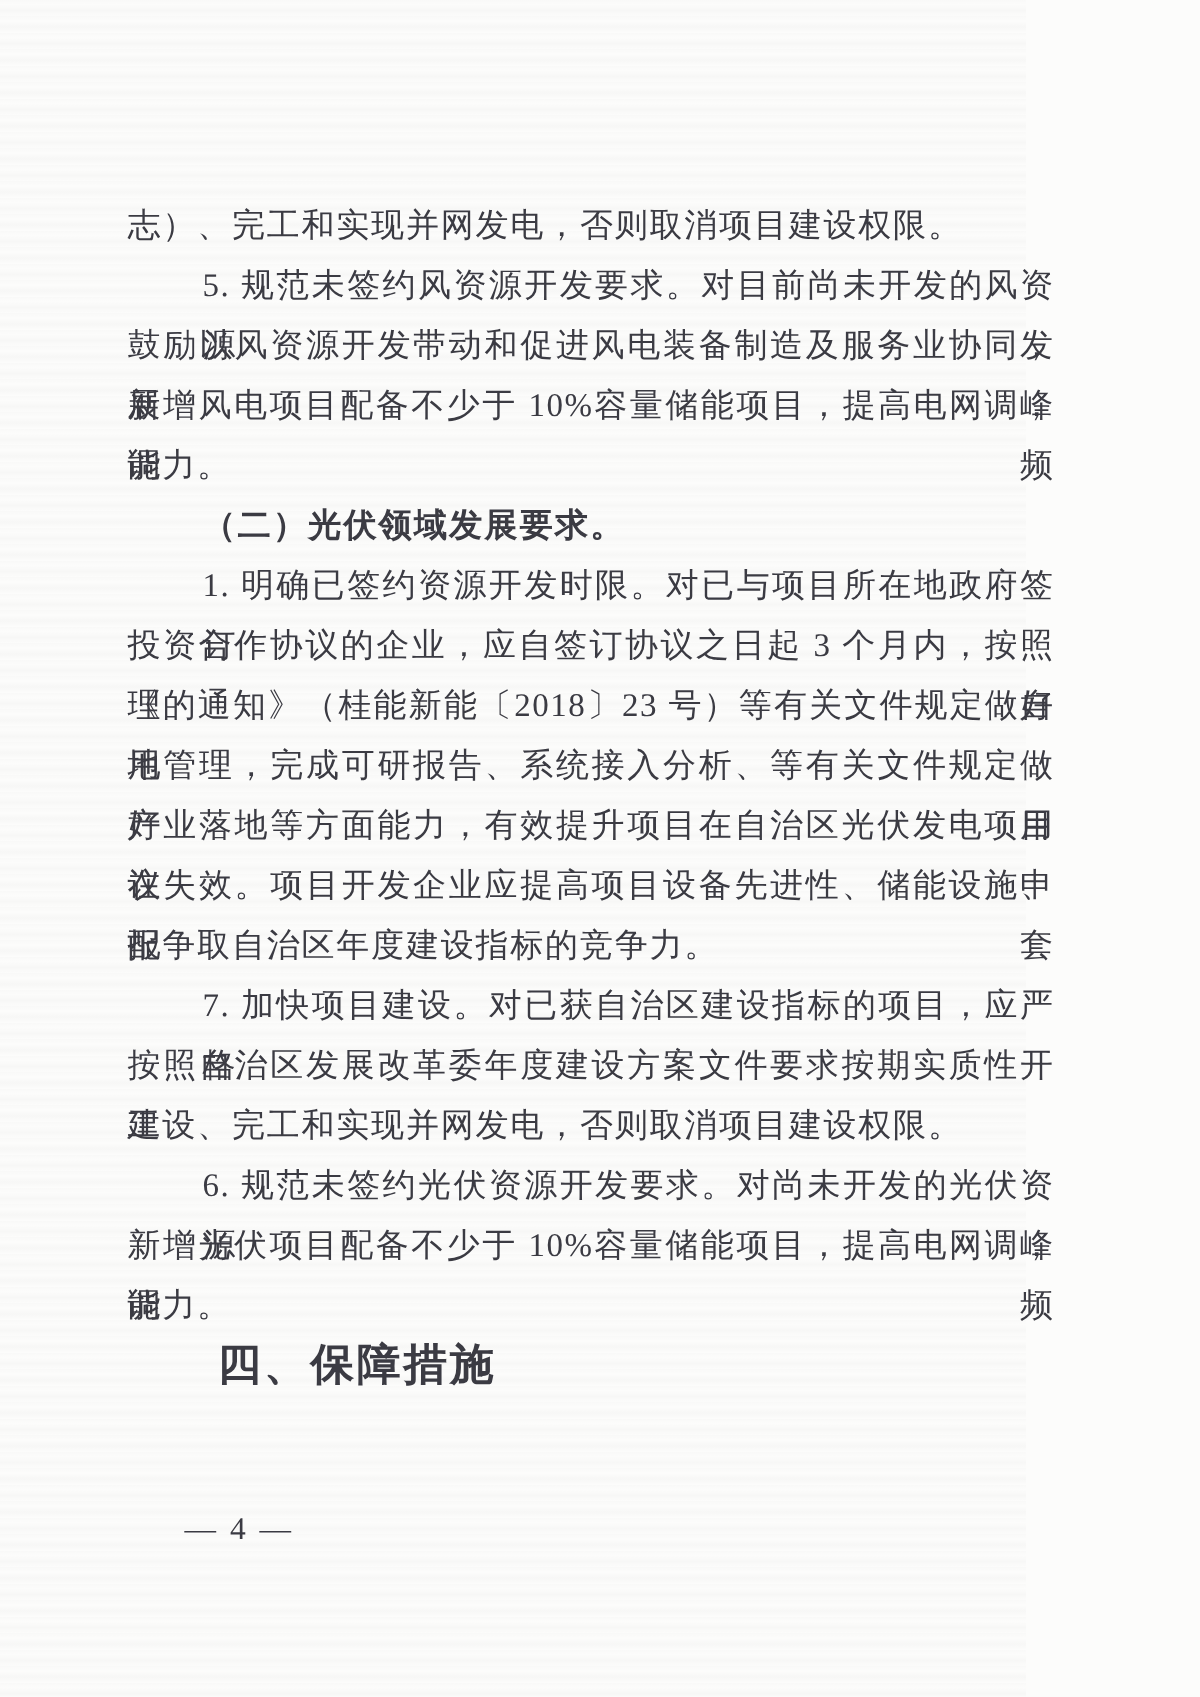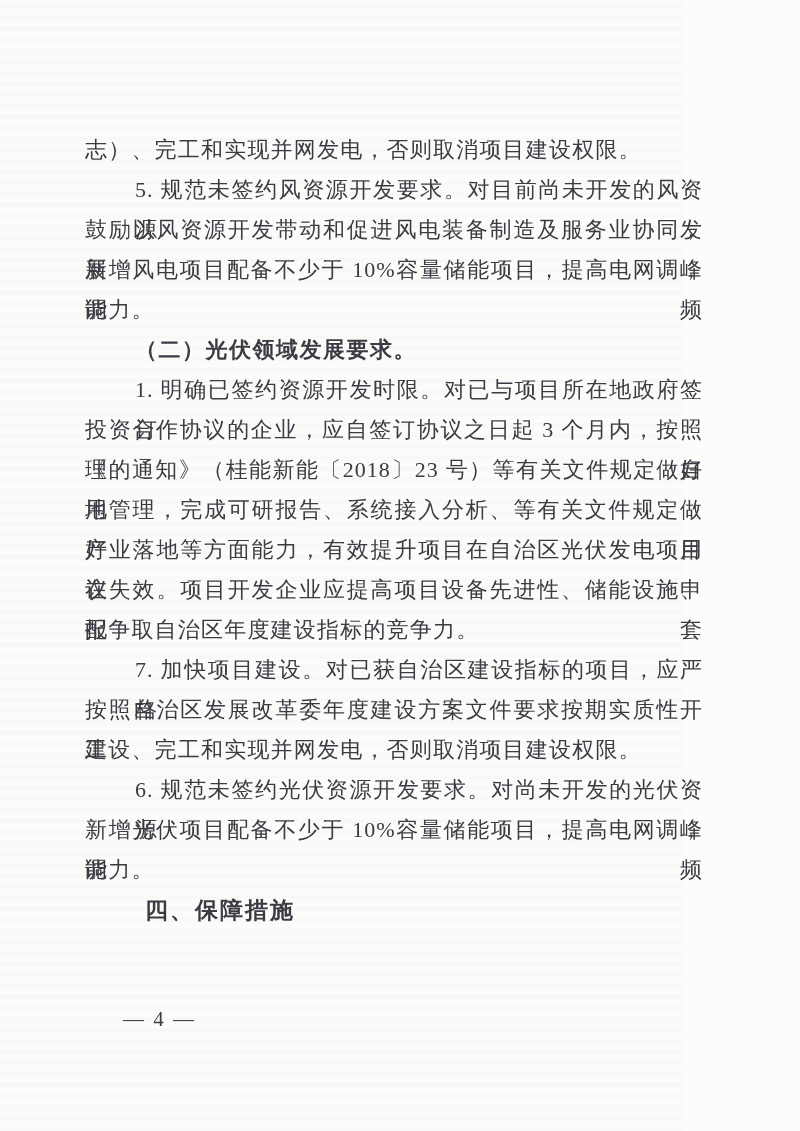--- a/index.html
+++ b/index.html
@@ -56,21 +56,21 @@
   .line.indent { padding-left: 50px; }
 
   .line.kai {
     font-weight: 600;
     letter-spacing: 1.5px;
   }
 
   .line.hei {
     font-family: "Liberation Sans", "DejaVu Sans", sans-serif;
     font-weight: 700;
-    font-size: 23px;
+    font-size: 29px;
     padding-left: 60px;
     letter-spacing: 2px;
   }
 
   .page-footer {
     position: absolute;
     left: 123px;
     top: 1003px;
     height: 32px;
     line-height: 32px;

